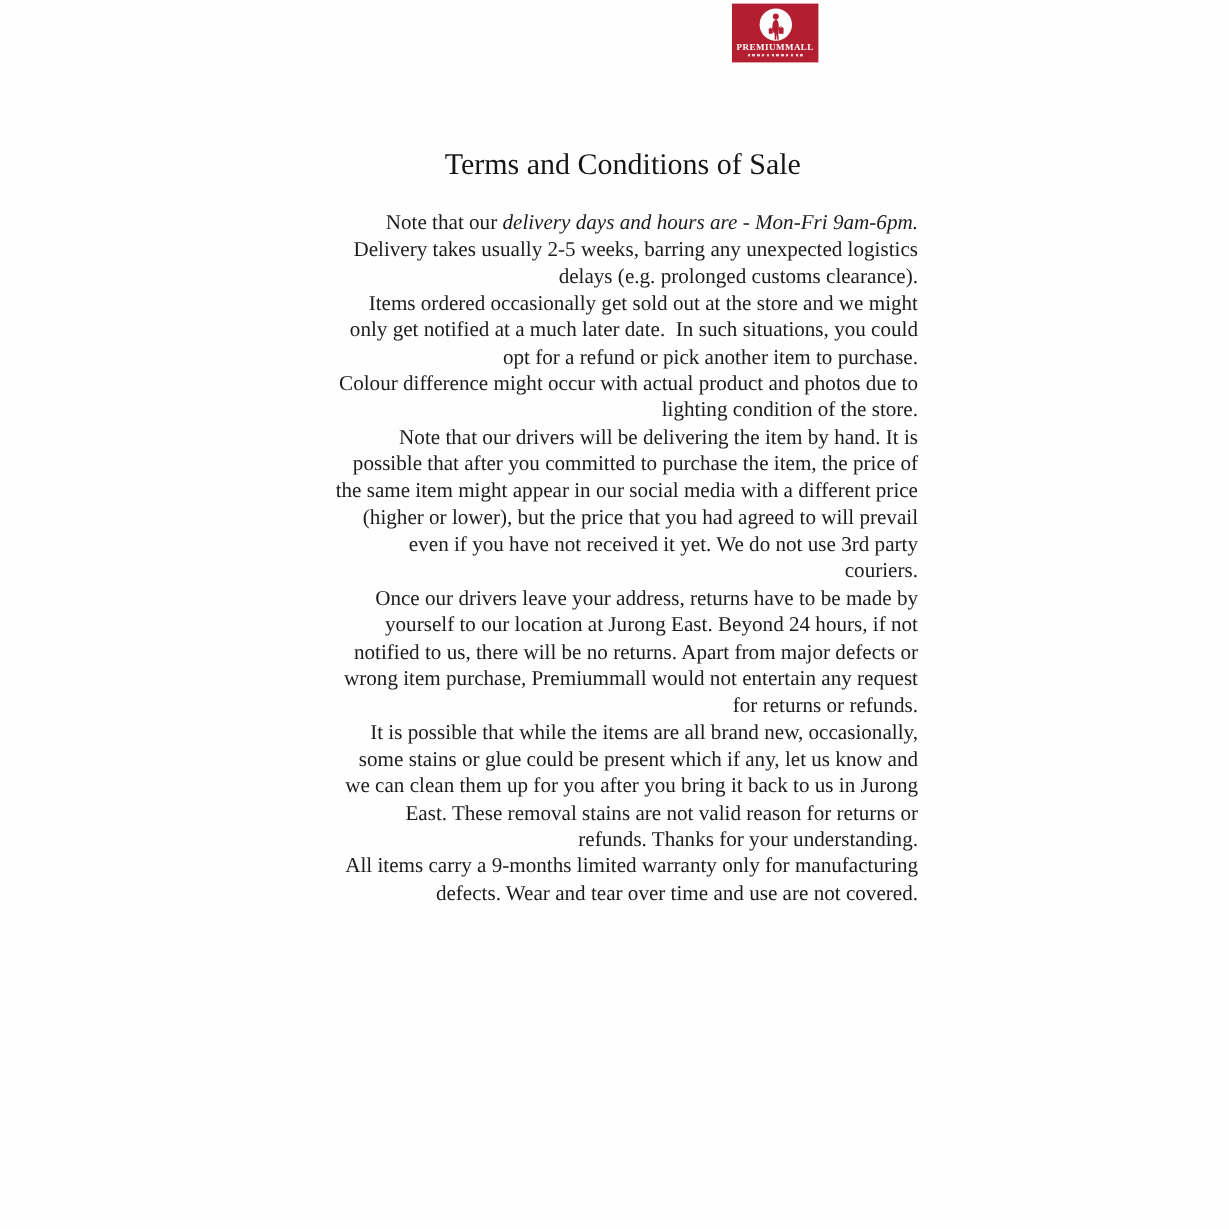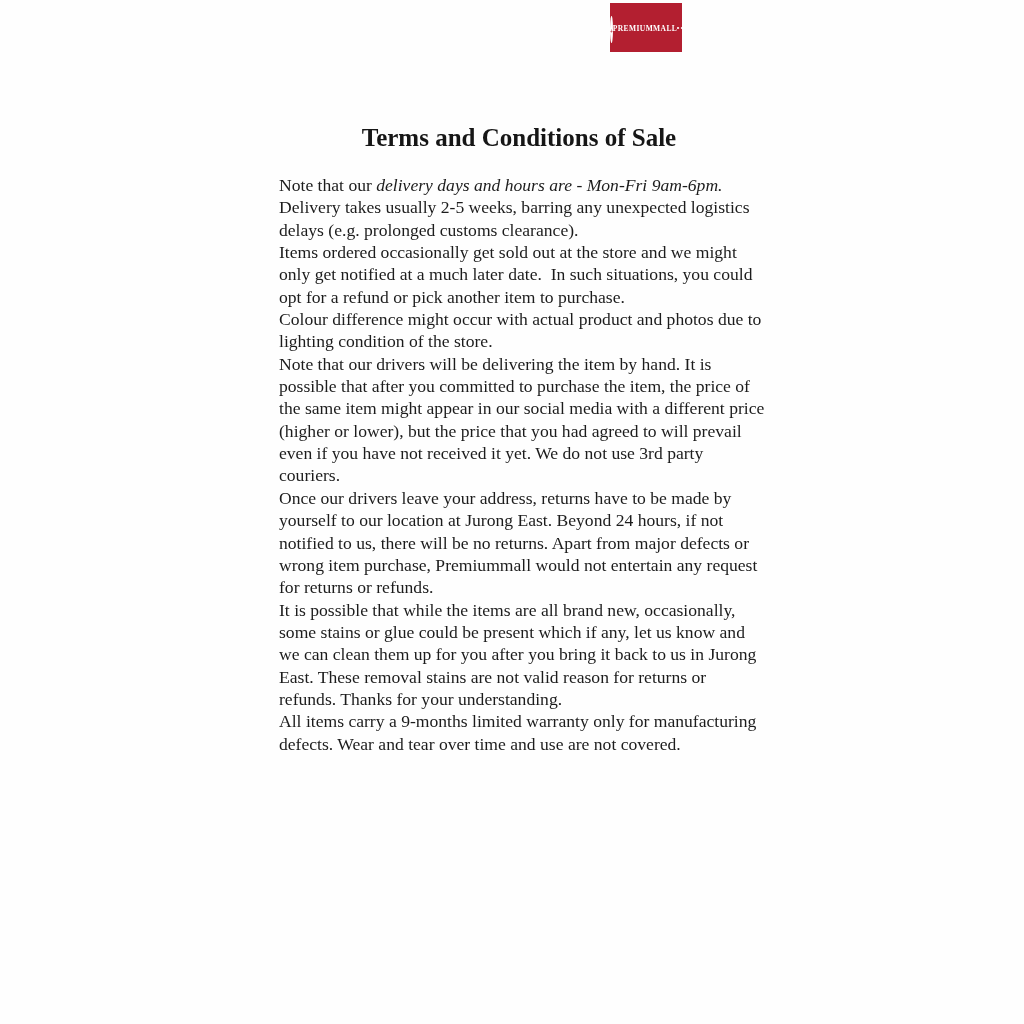--- a/index.html
+++ b/index.html
@@ -18,21 +18,21 @@
   }
   
   .logo {
     position: absolute;
     left: 610px;
     top: 3px;
     width: 72px;
     height: 49px;
     background: #b31f30;
     display: flex;
-    flex-direction: row;
+    flex-direction: column;
     align-items: center;
   }
   .logo-circle {
     margin-top: 4px;
     width: 27px;
     height: 27px;
     border-radius: 50%;
     background: #ffffff;
     display: flex;
     align-items: flex-end;
@@ -63,35 +63,36 @@
   }
   
   .doc-title {
     position: absolute;
     left: 276px;
     top: 123px;
     width: 486px;
     text-align: center;
     font-size: 25px;
     line-height: 30px;
-    font-weight: bold;
+    font-weight: normal;
     color: #161616;
   }
   .doc-body {
     position: absolute;
     left: 279px;
     top: 174px;
     width: 486px;
     font-size: 17.6px;
     line-height: 22.35px;
   }
   .doc-body p {
     margin: 0;
     padding: 0;
     white-space: pre-wrap;
+    text-align: right;
   }
 </style>
 </head>
 <body>
 
 <div class="page">
 
   <div class="logo">
     <div class="logo-circle">
       <svg viewBox="0 0 24 30">

